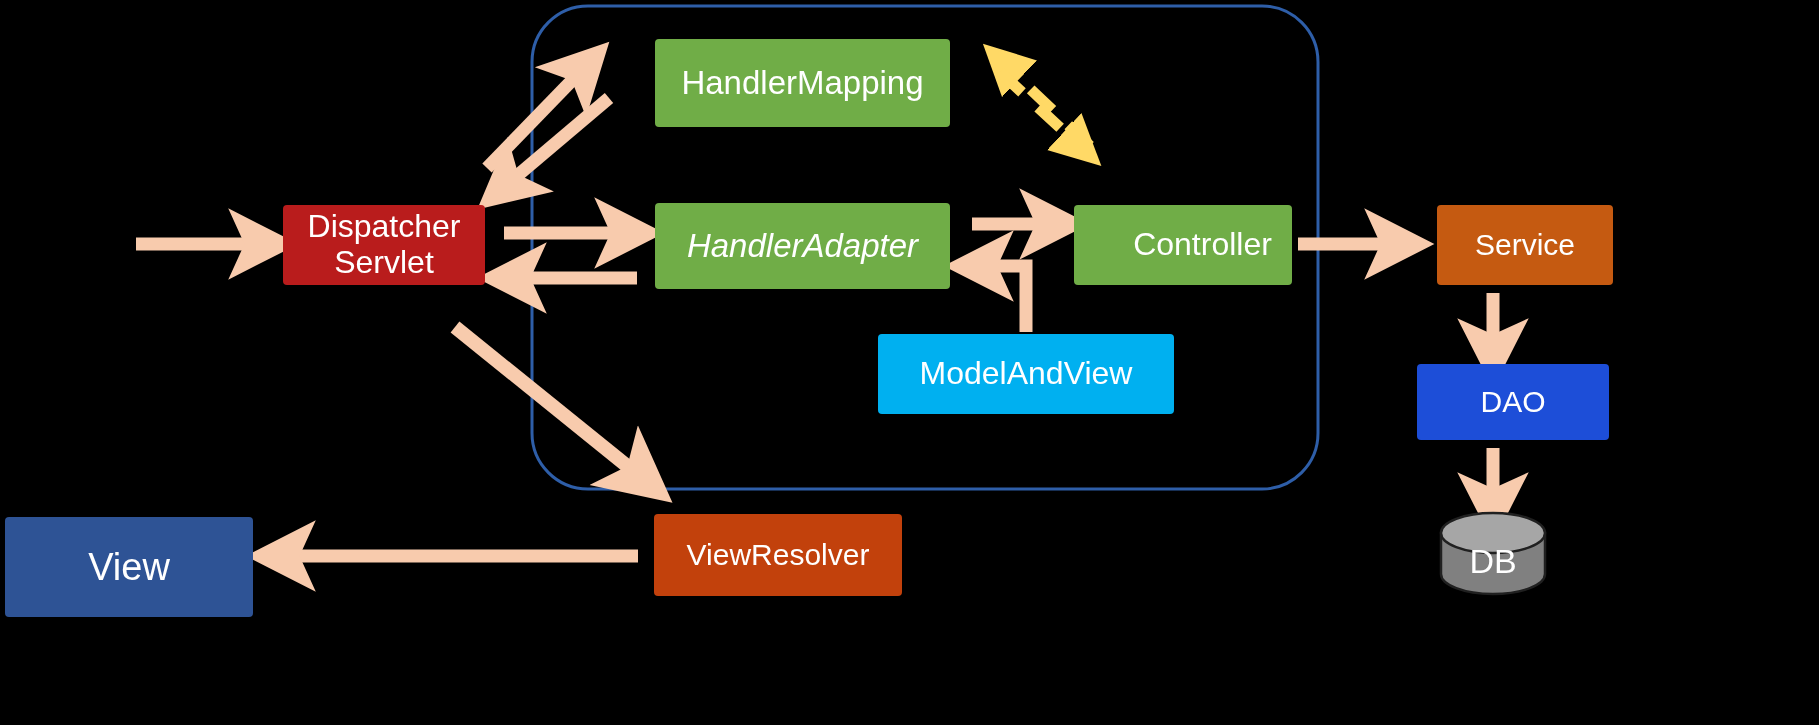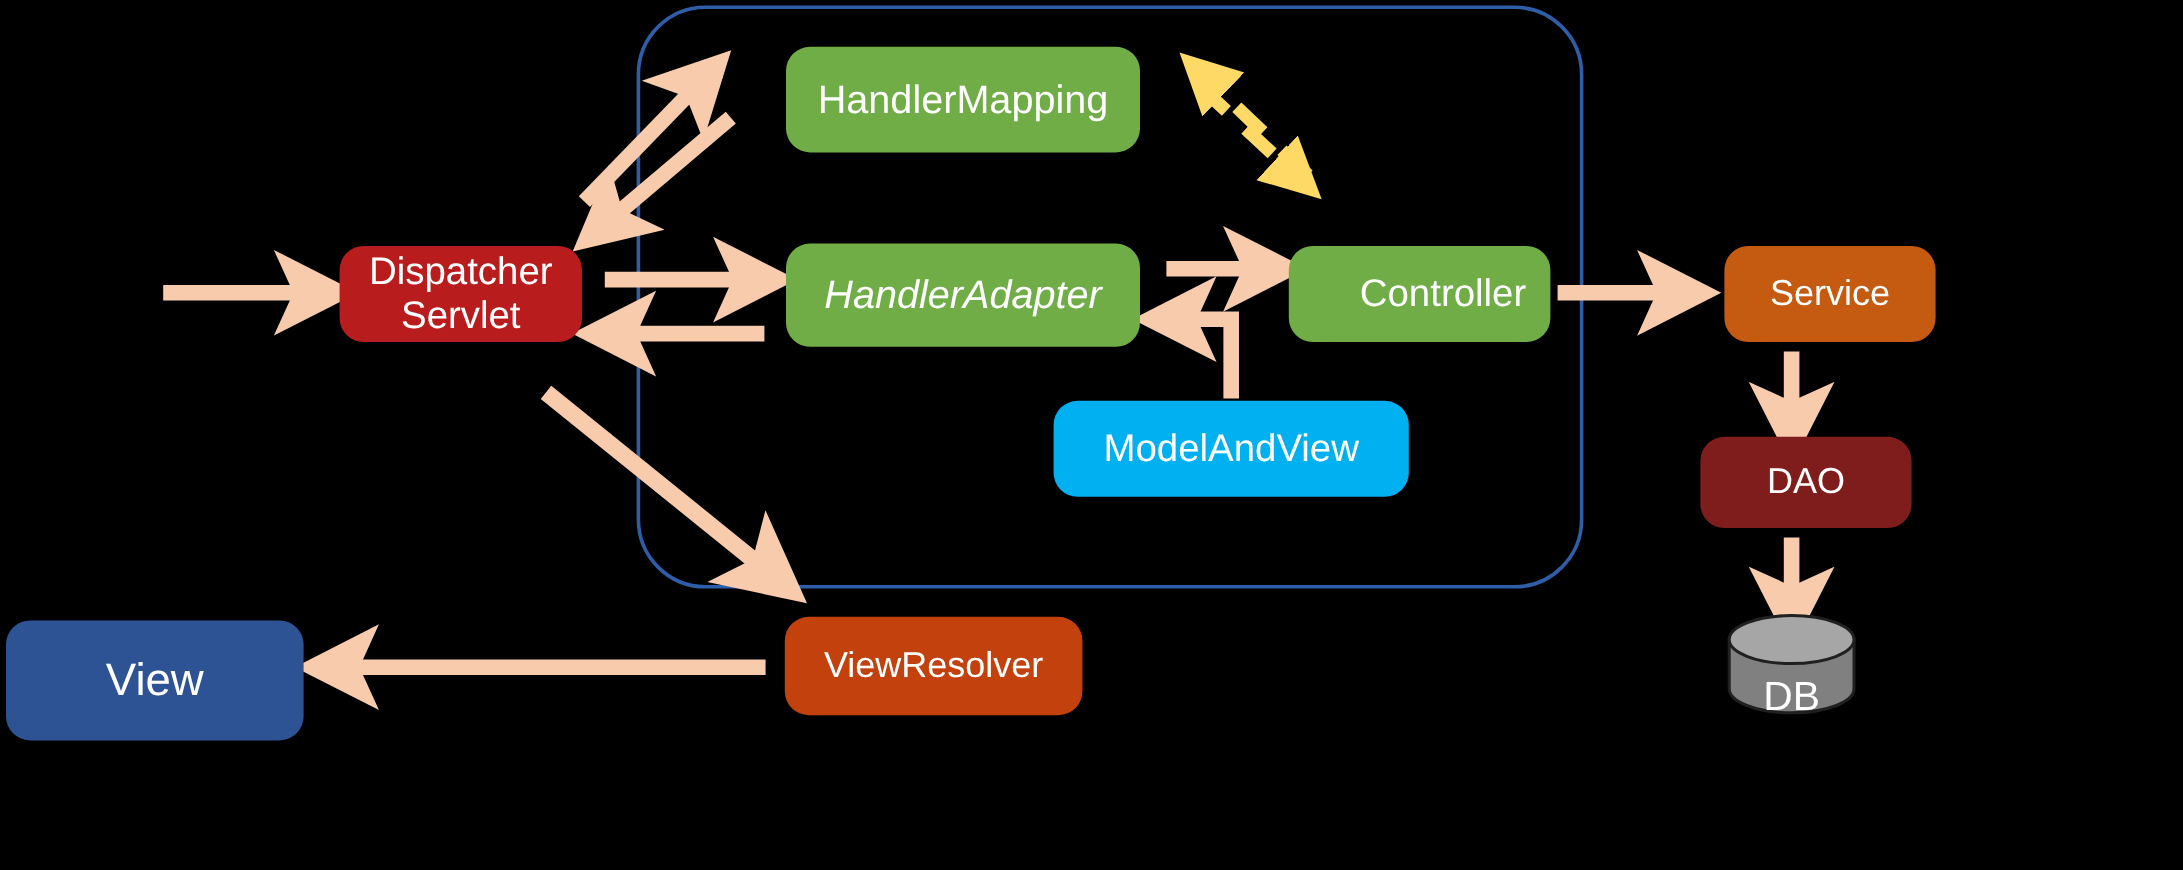--- a/index.html
+++ b/index.html
@@ -20,21 +20,21 @@
     display: flex;
     align-items: center;
     justify-content: center;
     text-align: center;
     color: #FFFFFF;
     line-height: 1.12;
     box-sizing: border-box;
     white-space: pre-line;
   }
   .rounded {
-    border-radius: 20px;
+    border-radius: 4px;
   }
   .svg-layer {
     position: absolute;
     left: 0;
     top: 0;
     width: 1819px;
     height: 725px;
     pointer-events: none;
   }
   .db-wrap {
@@ -104,23 +104,23 @@
   <div class="node rounded" style="left:655px; top:39px; width:295px; height:88px; background:#70AD47; font-size:33px;">HandlerMapping</div>
 
   <div class="node rounded" style="left:655px; top:203px; width:295px; height:86px; background:#70AD47; font-size:33px;font-style:italic;">HandlerAdapter</div>
 
   <div class="node rounded" style="left:1074px; top:205px; width:218px; height:80px; background:#70AD47; font-size:32px;padding-left:39px;">Controller</div>
 
   <div class="node rounded" style="left:878px; top:334px; width:296px; height:80px; background:#00B0F0; font-size:32px;">ModelAndView</div>
 
   <div class="node rounded" style="left:1417px; top:205px; width:176px; height:80px; background:#C55A11; font-size:30px;margin-left:20px;">Service</div>
 
-  <div class="node rounded" style="left:1417px; top:364px; width:176px; height:76px; background:#7f1d1d; font-size:30px;">DAO</div>
+  <div class="node rounded" style="left:1417px; top:364px; width:192px; height:76px; background:#1d4ed8; font-size:30px;">DAO</div>
 
   <div class="node rounded" style="left:654px; top:514px; width:248px; height:82px; background:#c2410c; font-size:30px;">ViewResolver</div>
 
   <div class="node rounded" style="left:5px; top:517px; width:248px; height:100px; background:#2E5395; font-size:38px;">View</div>
 
-  <div class="db-wrap" style="left:1441px; top:560px; width:104px; height:46px;">
+  <div class="db-wrap" style="left:1441px; top:540px; width:104px; height:46px;">
     <div class="db-label" style="top:2px;">DB</div>
   </div>
 
 </div>
 
 </body></html>

